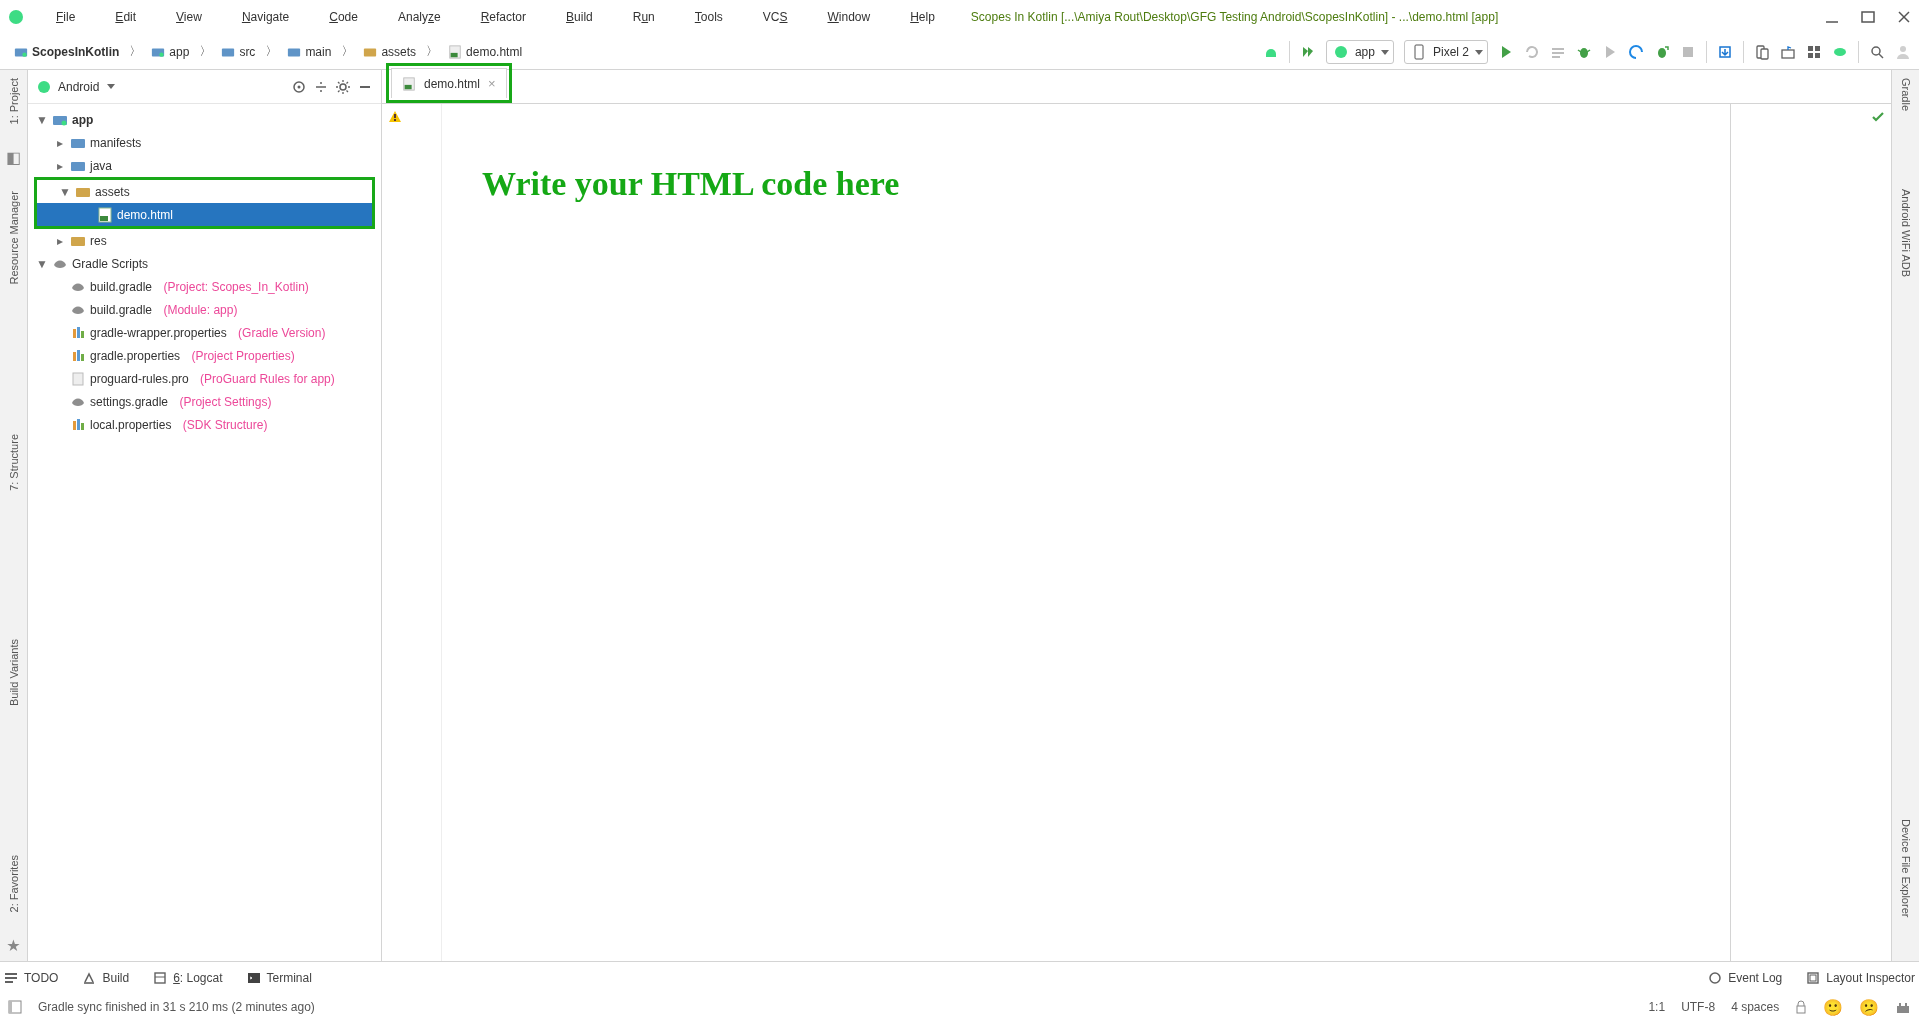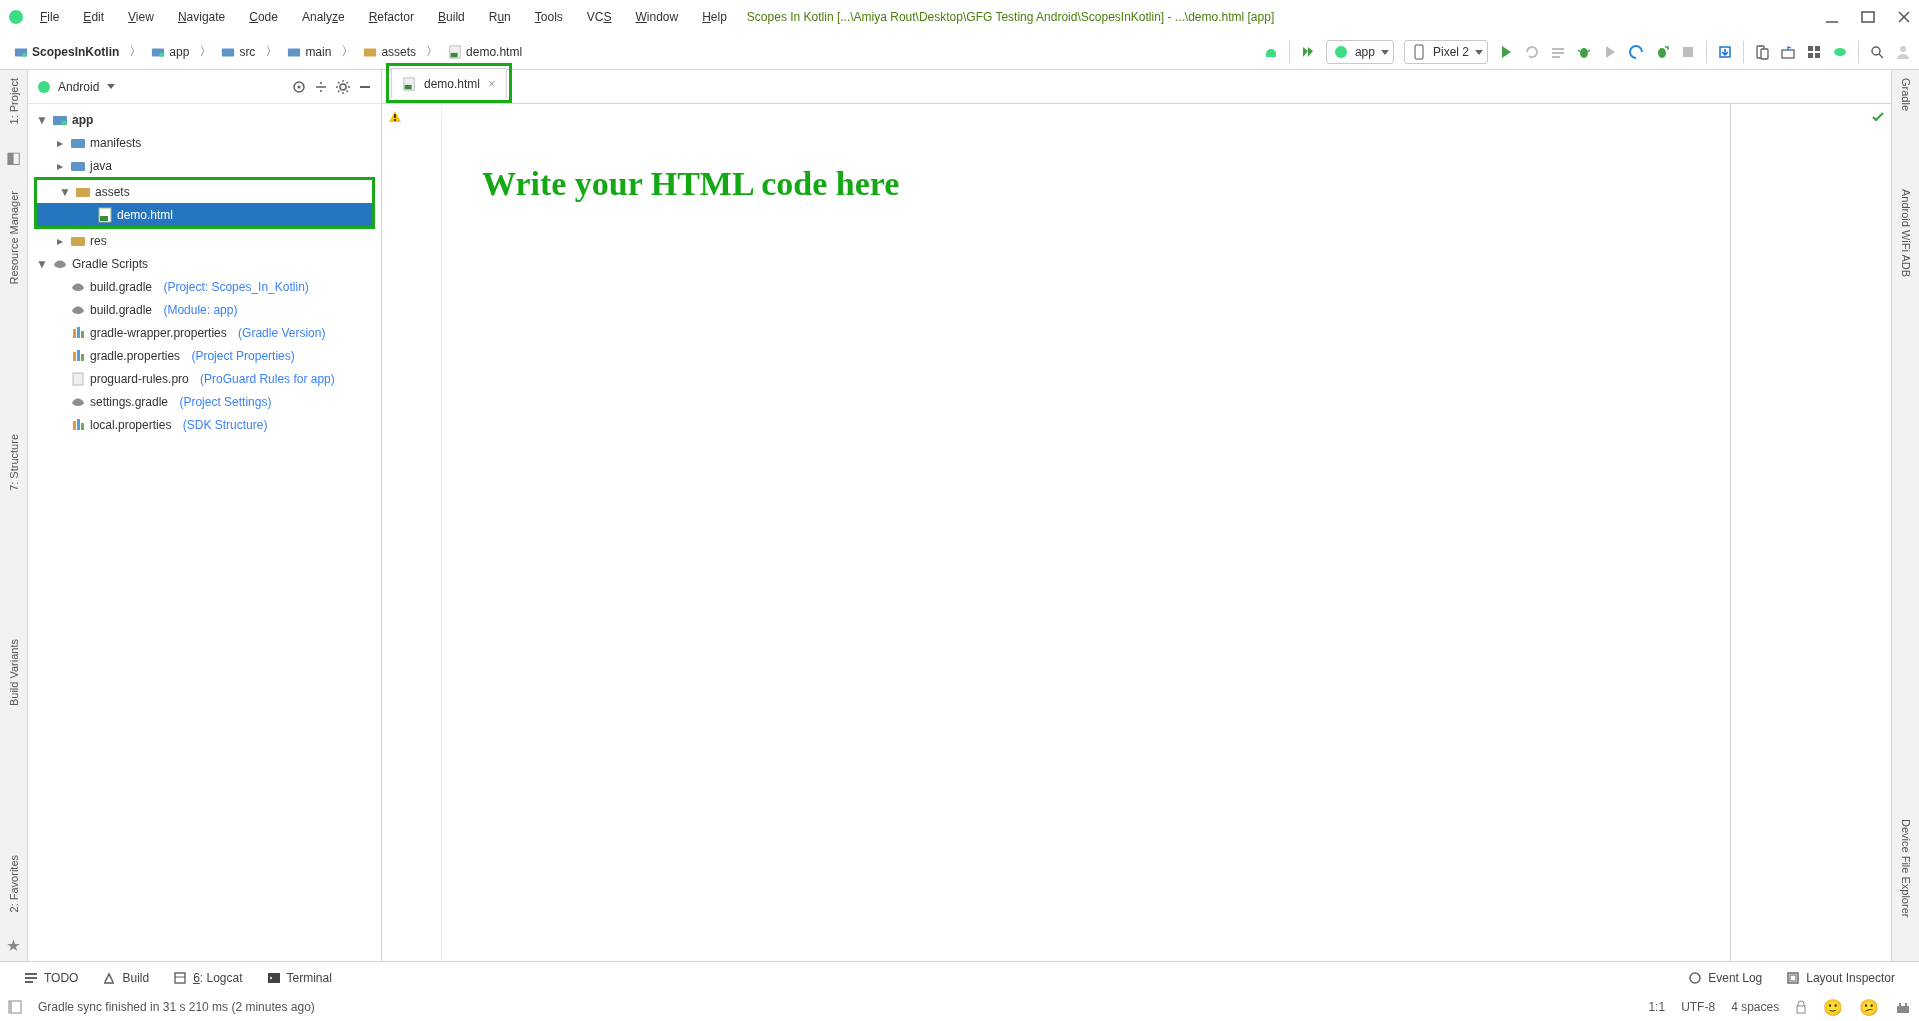--- a/index.html
+++ b/index.html
@@ -1,22 +1,22 @@
 <!DOCTYPE html>
 <html><head>
 <meta charset="utf-8">
 <style>
 * { margin: 0; padding: 0; box-sizing: border-box; font-family: "Segoe UI", Arial, sans-serif; font-size: 12px; }
 html, body { width: 1919px; height: 1021px; overflow: hidden; background: #fff; color: #333; }
 
 
-.menubar { height: 34px; display: flex; align-items: center; padding: 0 8px; gap: 8px; }
+.menubar { height: 34px; display: flex; align-items: center; padding: 0 8px; gap: 24px; }
 .navbar  { height: 36px; display: flex; align-items: center; border-bottom: 1px solid #d4d4d4; }
 .body    { height: calc(1021px - 34px - 36px - 32px - 28px); display: flex; }
-.toolrow { height: 32px; border-top: 1px solid #d4d4d4; display: flex; align-items: center; padding: 0 24px; gap: 24px; }
+.toolrow { height: 32px; border-top: 1px solid #d4d4d4; display: flex; align-items: center; padding: 0 4px; gap: 24px; }
 .status  { height: 28px; display: flex; align-items: center; padding: 0 8px; gap: 16px; font-size: 12px; color: #555; }
 
 
 .menubar .app-icon { width: 16px; height: 16px; }
 .menubar .menu { padding: 4px 8px; cursor: default; }
 .menubar .menu u { text-decoration: underline; }
 .menubar .title { margin-left: 4px; color: #4d7c0f; }
 .menubar .spacer { flex: 1; }
 .winbtns { display: flex; gap: 22px; margin-left: auto; align-items: center; }
 .winbtn { width: 14px; height: 14px; display:inline-block; color:#555;}
@@ -47,21 +47,21 @@
 .pp-header .tri2{width:0;height:0;border-left:4px solid transparent;border-right:4px solid transparent;border-top:5px solid #666;margin-left:2px;}
 .pp-header .hdr-ico{width:16px;height:16px;} 
 .pp-header .gap{flex:1}
 .pp-header .act{width:16px;height:16px;color:#616161;}
 
 .tree { flex:1; overflow:auto; padding-top:4px;}
 .tree .row { display:flex; align-items:center; height:23px; gap:4px; padding-right:6px; white-space:nowrap;}
 .tree .arrow{width:12px;text-align:center;color:#6e6e6e;}
 .tree .ind{display:inline-block;}
 .tree .lbl{}
-.tree .muted{color:#3b82f6;}
+.tree .muted{color:#ec4899;}
 .tree .row.sel{background:#2675bf;color:#fff;}
 .tree .row .fico{width:16px;height:16px;flex-shrink:0;}
 .green-box-tree{border:3px solid #18a818; margin:0 6px 0 6px;}
 .bold{font-weight:600;}
 
 .editor { flex:1; display:flex; flex-direction:column;}
 .tabrow { height:34px; display:flex; align-items:flex-end; padding-left:4px; border-bottom:1px solid #d4d4d4;}
 .tab { height:30px; display:flex; align-items:center; gap:8px; padding:0 10px; border:1px solid #d4d4d4; border-bottom:none; background:#fff;}
 .tab .close{color:#9e9e9e;font-size:13px;}
 .green-box-tab{border:3px solid #18a818; padding:2px;}

